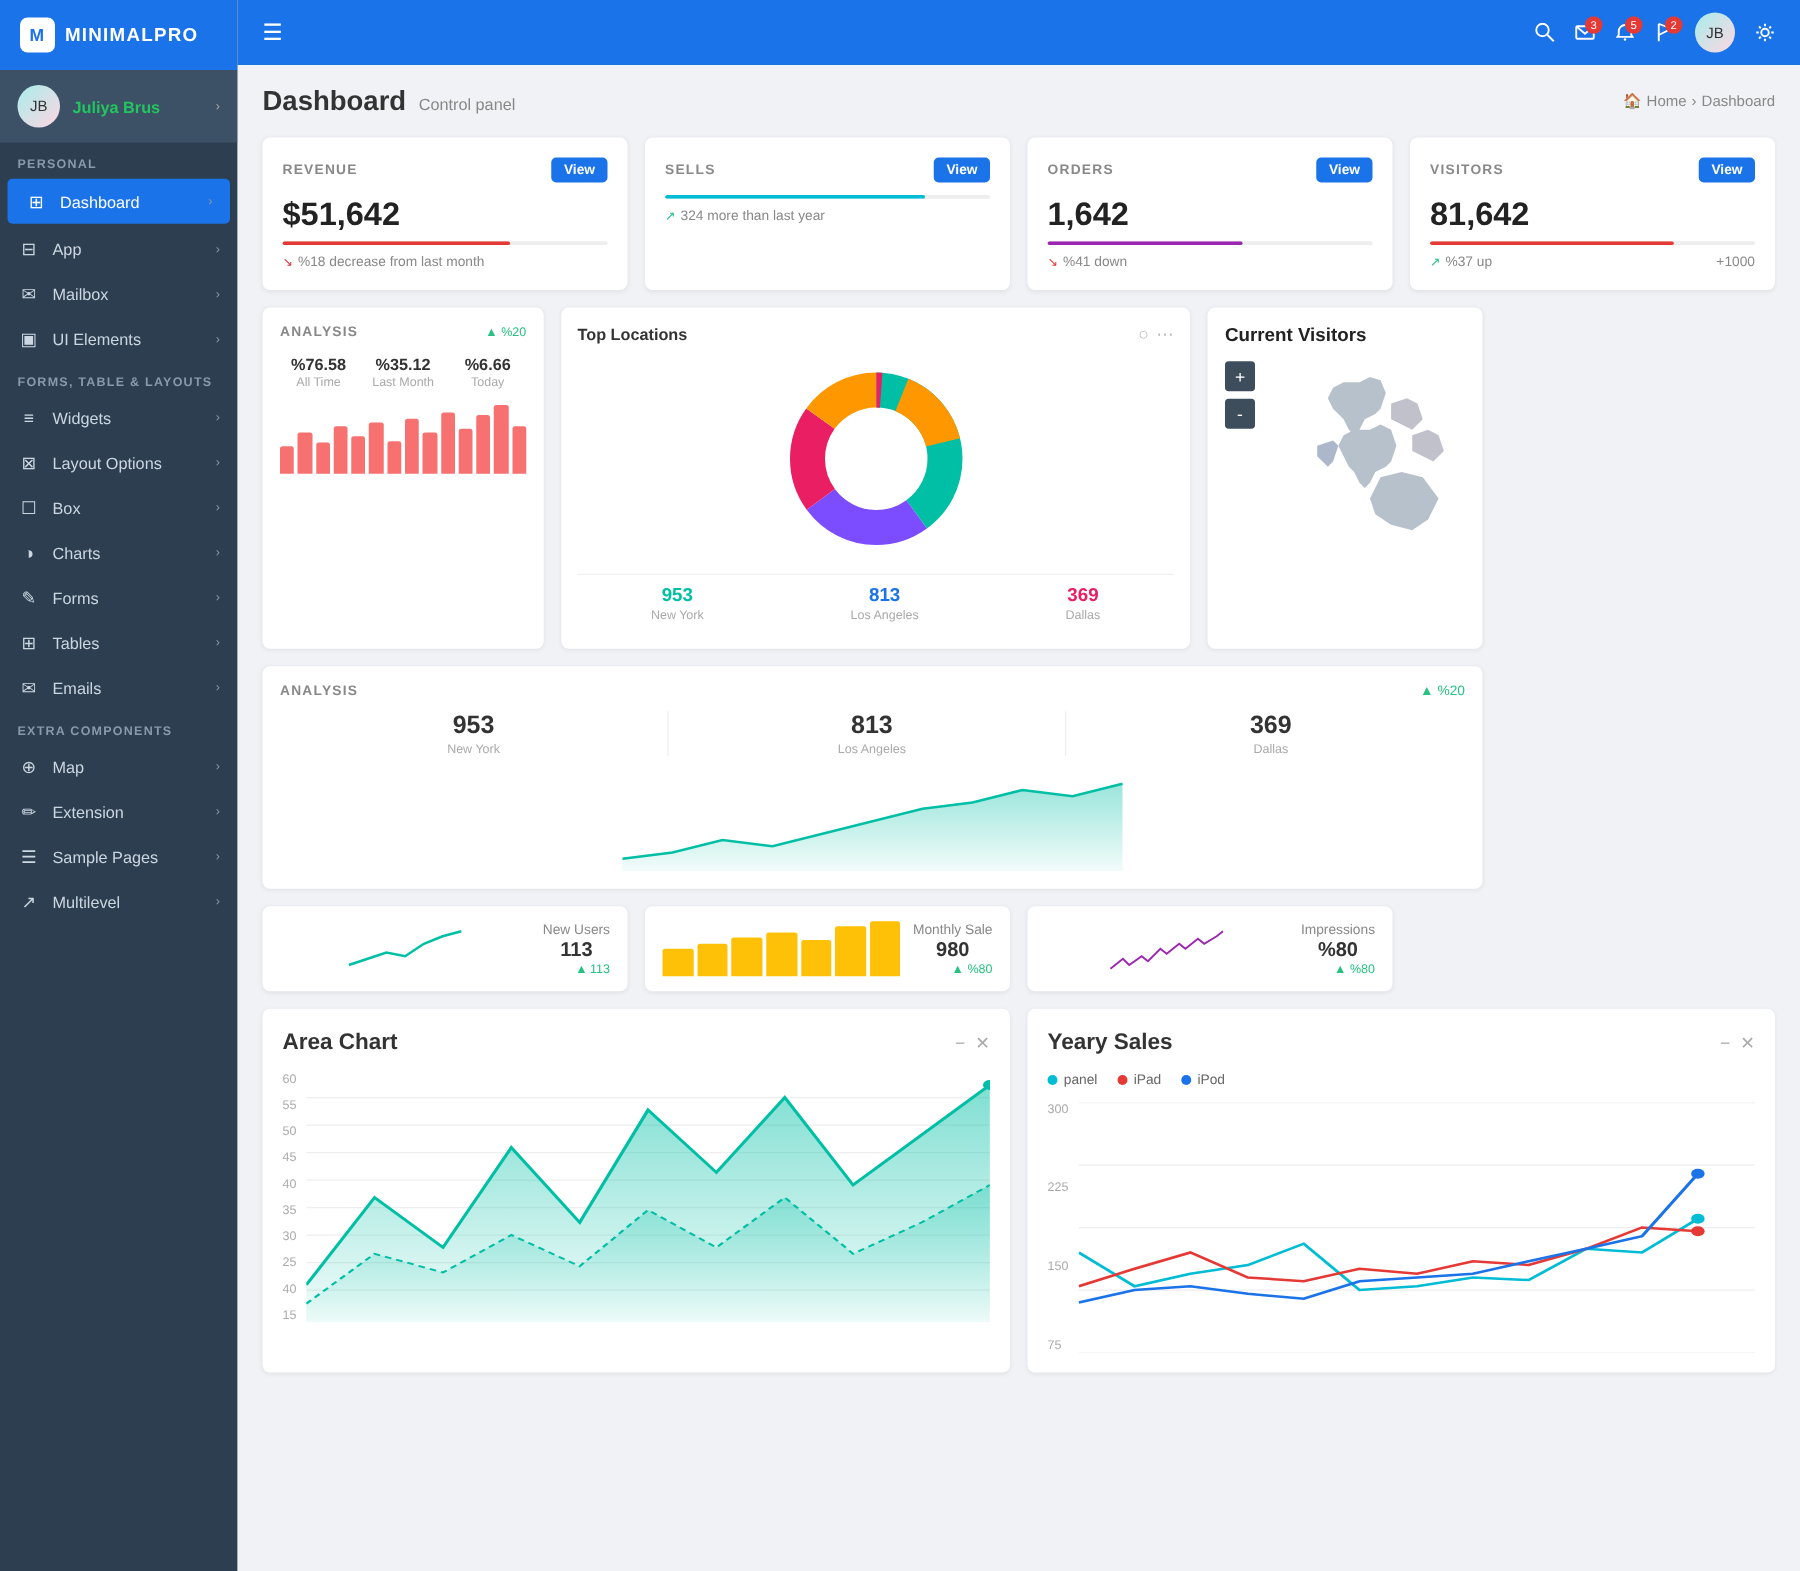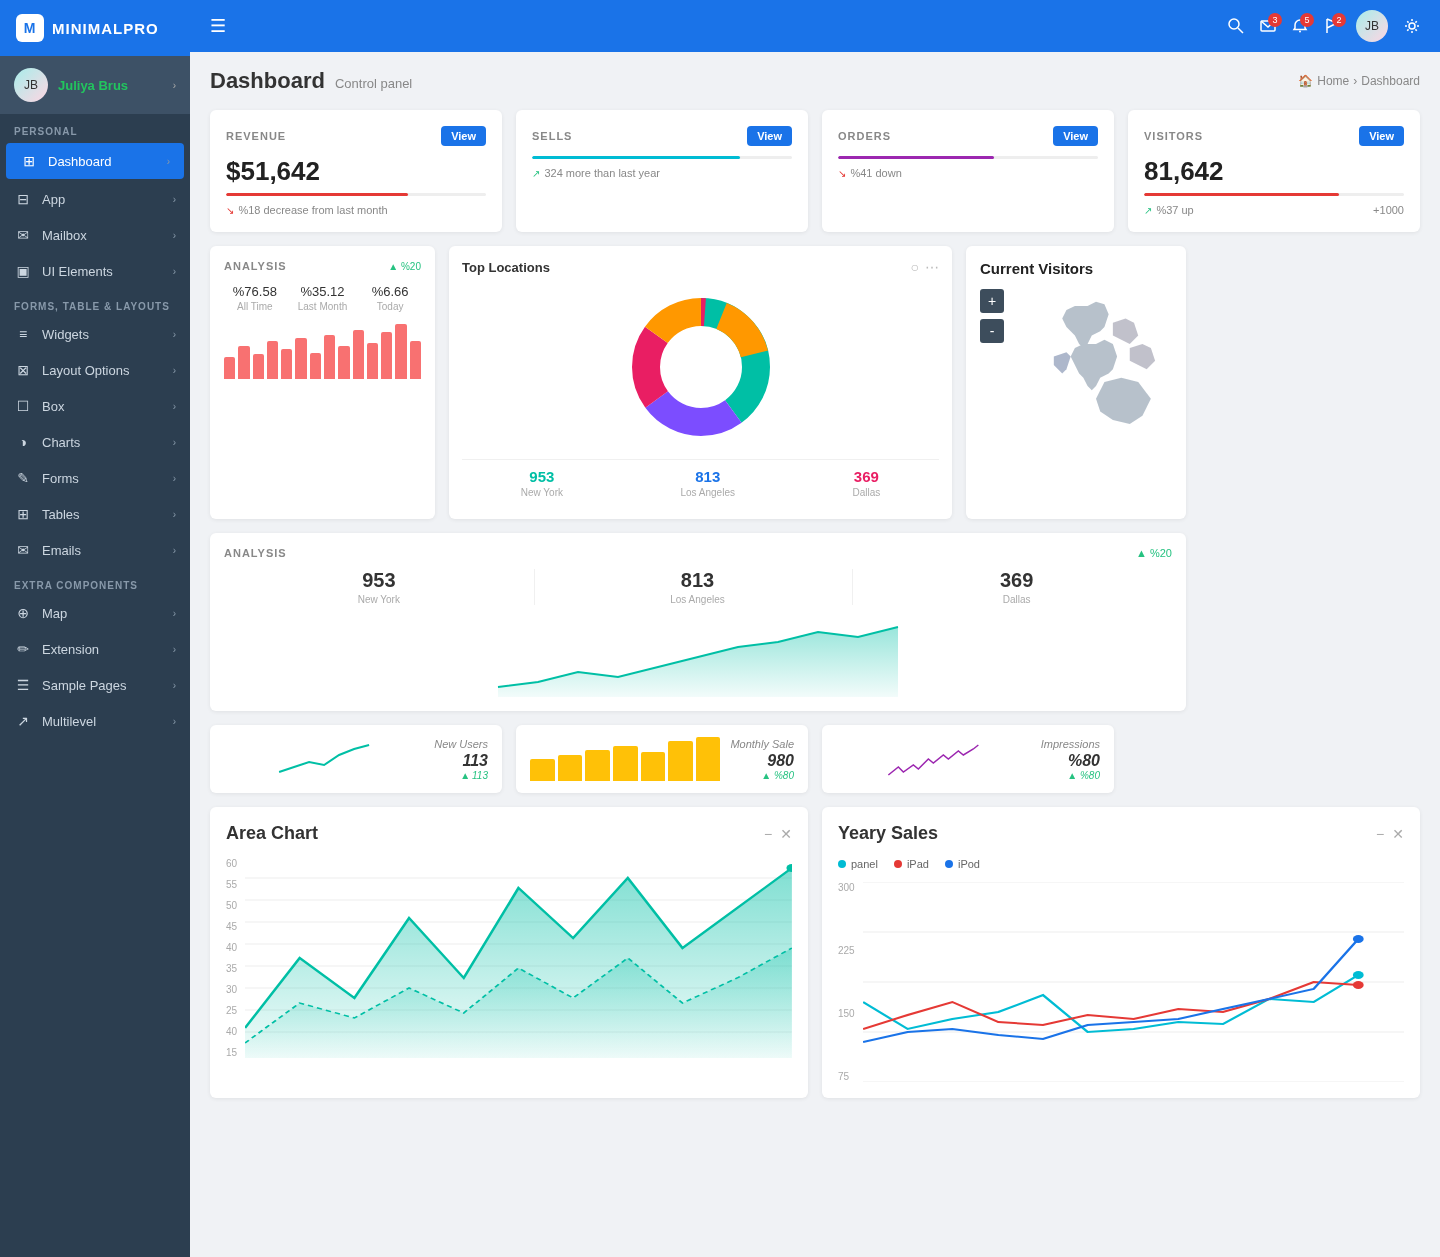--- a/index.html
+++ b/index.html
@@ -231,21 +231,21 @@
       font-size: 10px;
       color: #26c281;
     }
     .stats-grid {
       display: grid;
       grid-template-columns: repeat(3, 1fr);
       gap: 6px;
       margin-bottom: 12px;
     }
     .stat-item { text-align: center; }
-    .stat-item .val { font-size: 13px; font-weight: 400; color: #333; }
+    .stat-item .val { font-size: 13px; font-weight: 700; color: #333; }
     .stat-item .lbl { font-size: 10px; color: #aaa; margin-top: 2px; }
     .mini-bar-chart {
       display: flex;
       align-items: flex-end;
       gap: 3px;
       height: 55px;
     }
     .mini-bar {
       flex: 1;
       border-radius: 2px 2px 0 0;
@@ -372,21 +372,21 @@
     .a2-stat .city { font-size: 10px; color: #aaa; margin-top: 2px; }
     .mini-stat-card {
       background: #fff;
       border-radius: 6px;
       padding: 12px 14px;
       box-shadow: 0 1px 4px rgba(0,0,0,0.07);
       display: flex;
       align-items: center;
       justify-content: space-between;
     }
-    .mini-stat-card .mini-info { text-align: right; font-style: italic; }
+    .mini-stat-card .mini-info { text-align: center; }
     .mini-stat-card .mini-label { font-size: 11px; color: #888; margin-bottom: 2px; }
     .mini-stat-card .mini-val { font-size: 16px; font-weight: 700; color: #333; }
     .mini-stat-card .mini-badge { font-size: 10px; color: #26c281; display: flex; align-items: center; gap: 2px; justify-content: flex-end; }
 
     
     .charts-row {
       display: grid;
       grid-template-columns: 1fr 1fr;
       gap: 14px;
       margin-bottom: 14px;
@@ -616,20 +616,21 @@
           <span class="desc-arrow up">↗</span>
           <span>324 more than last year</span>
         </div>
       </div>
 
       <div class="stat-card">
         <div class="card-top">
           <span class="card-label">ORDERS</span>
           <button class="view-btn">View</button>
         </div>
+        <div class="card-value">1,642</div>
         <div class="card-bar">
             <div class="card-bar-fill" style="width:60%;background:#9c27b0;"></div>
           </div>
         <div class="card-desc">
           <span class="desc-arrow">↘</span>
           <span>%41 down</span>
         </div>
       </div>
 
       <div class="stat-card">

